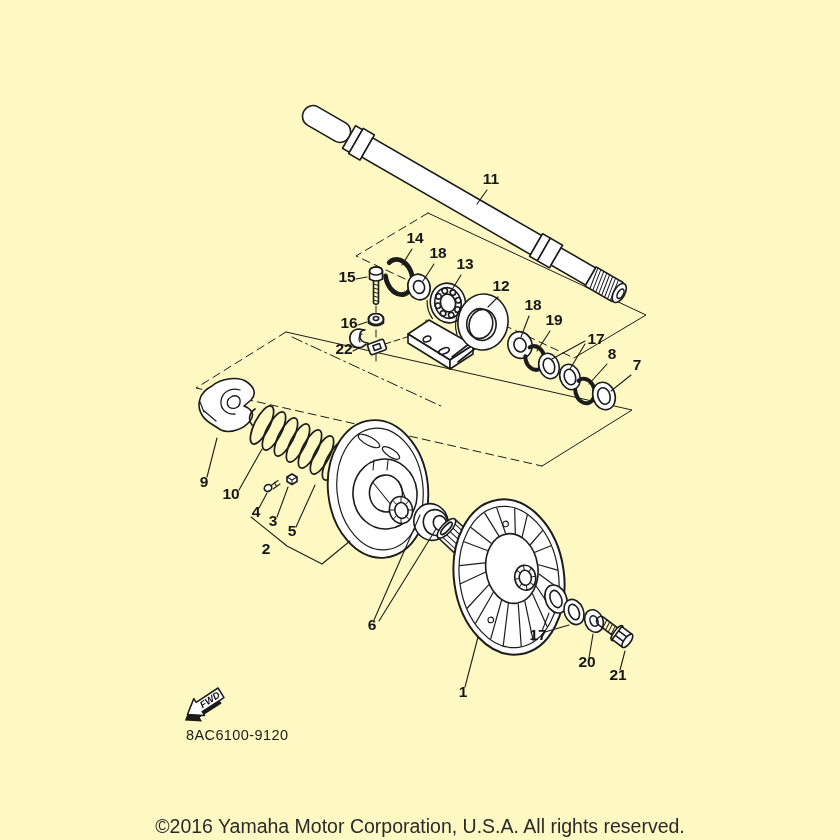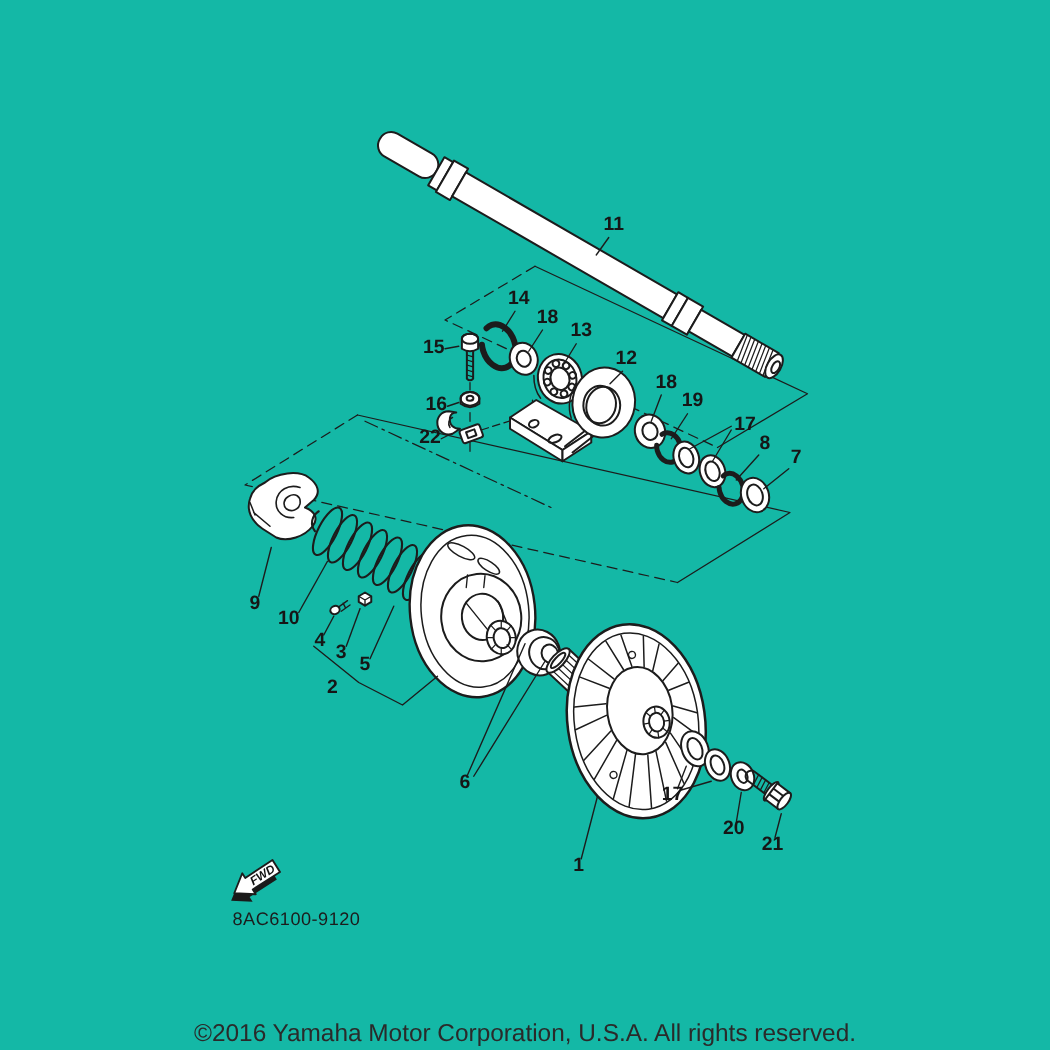--- a/index.html
+++ b/index.html
@@ -1,16 +1,16 @@
 <!DOCTYPE html>
 <html><head>
 <meta charset="utf-8">
 <style>
   html,body{margin:0;padding:0;background:#fff;}
-  .frame{position:relative;width:840px;height:840px;background:#14b8a6;overflow:hidden;
+  .frame{position:relative;width:840px;height:840px;background:#fef9c3;overflow:hidden;
          font-family:"Liberation Sans", sans-serif;}
   svg{position:absolute;left:0;top:0;}
   svg .callout{font-family:"Liberation Sans", sans-serif;font-size:15.5px;font-weight:600;
                fill:#161616;stroke:none;text-anchor:middle;}
   svg .code{font-family:"Liberation Sans", sans-serif;font-size:14.5px;letter-spacing:.4px;
             fill:#1c1c1c;stroke:none;text-anchor:start;}
   svg .copyright{font-family:"Liberation Sans", sans-serif;font-size:19.5px;fill:#2a2a2a;
                  stroke:none;text-anchor:middle;}
   svg .fwdtxt{font-family:"Liberation Sans", sans-serif;font-size:9.5px;font-weight:bold;
               font-style:italic;fill:#111;stroke:none;text-anchor:middle;}

